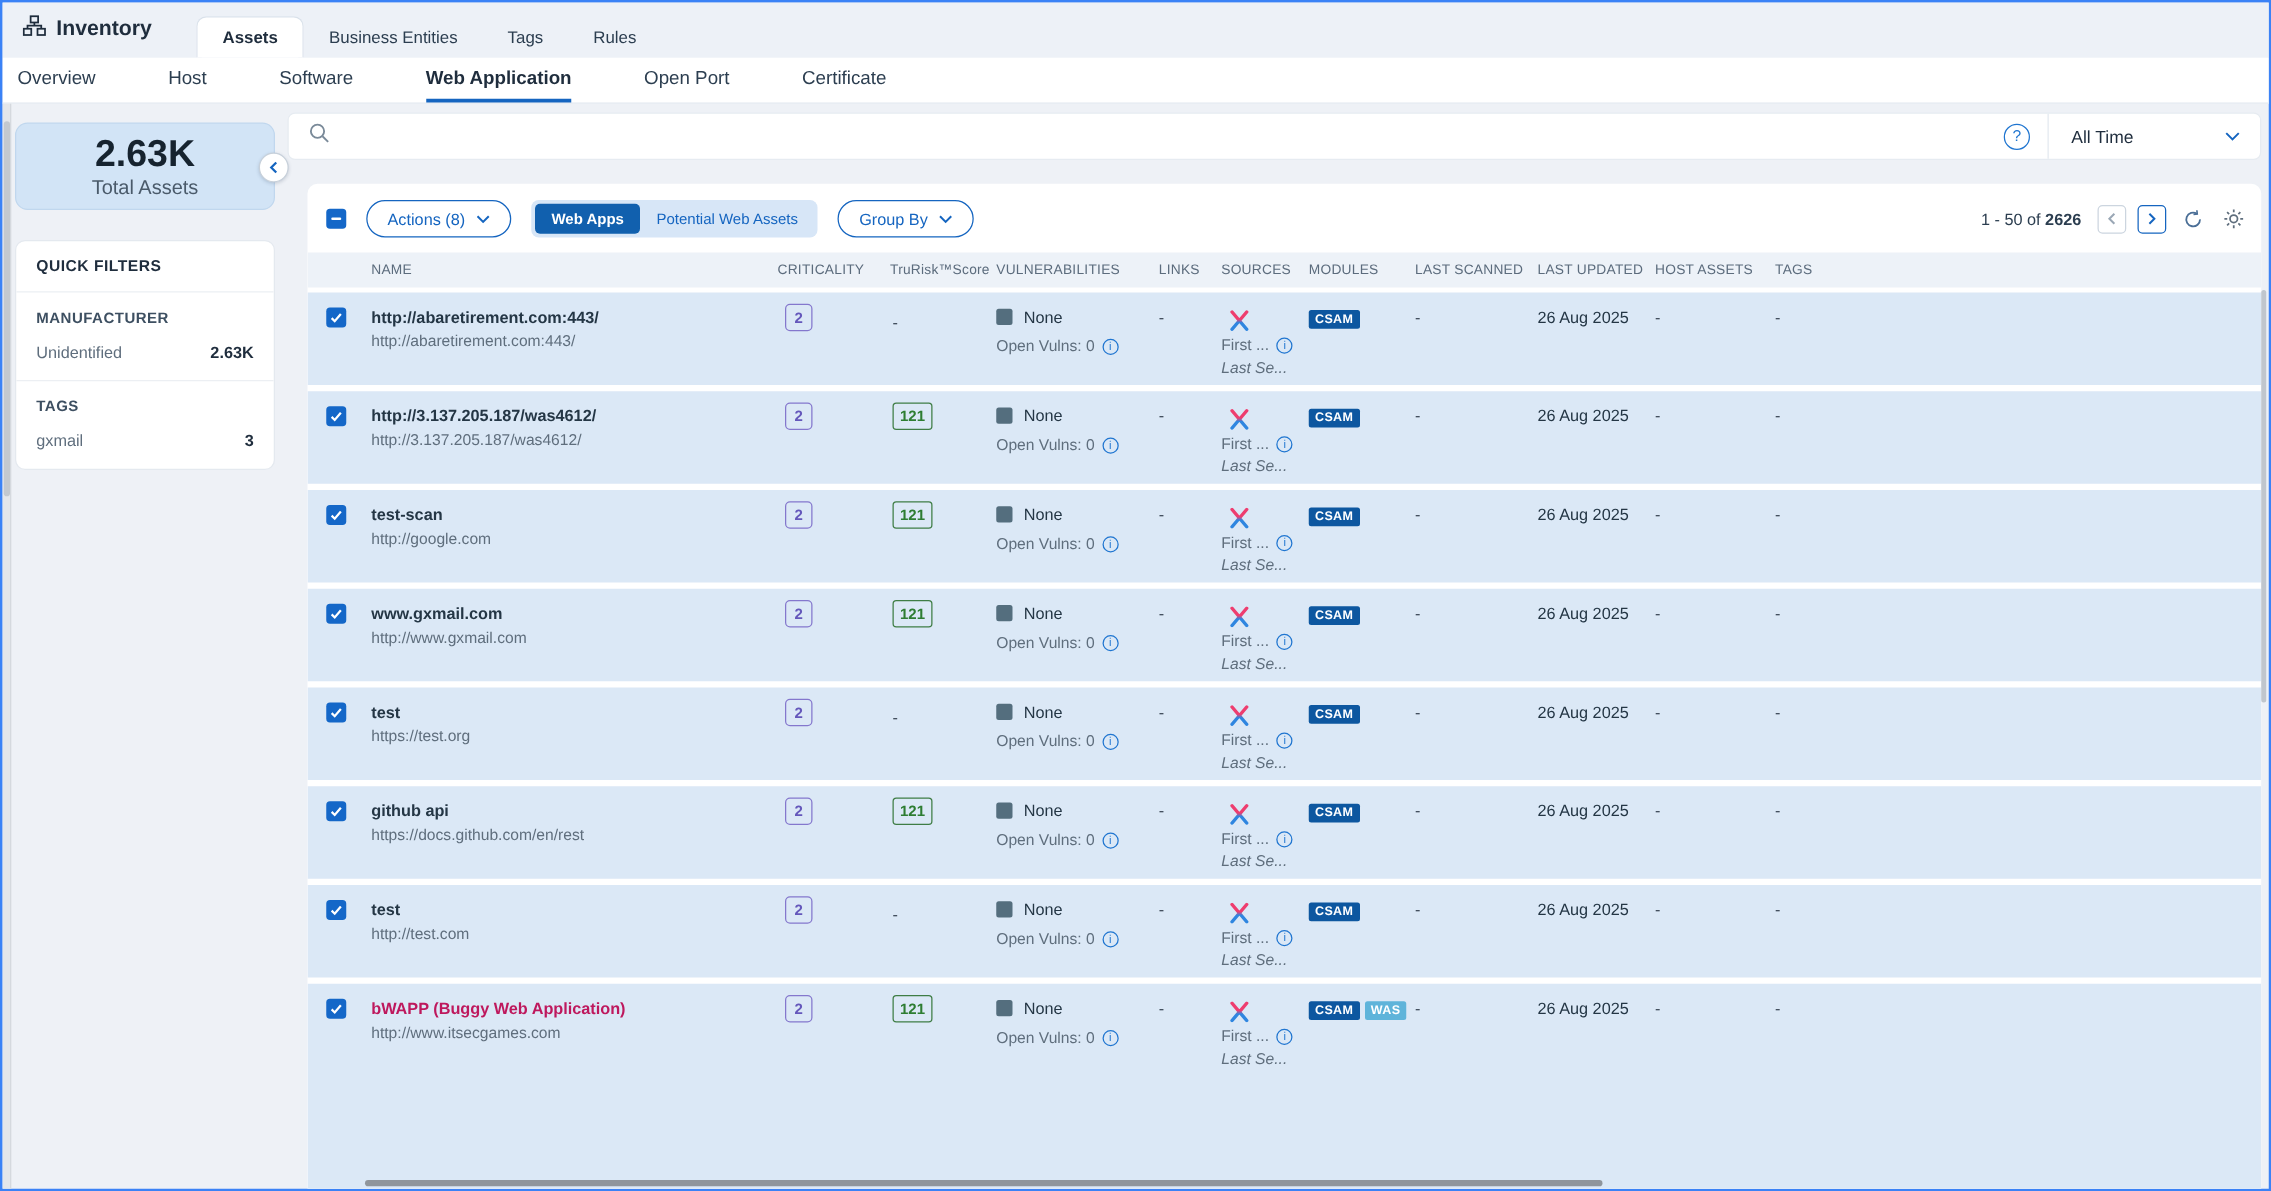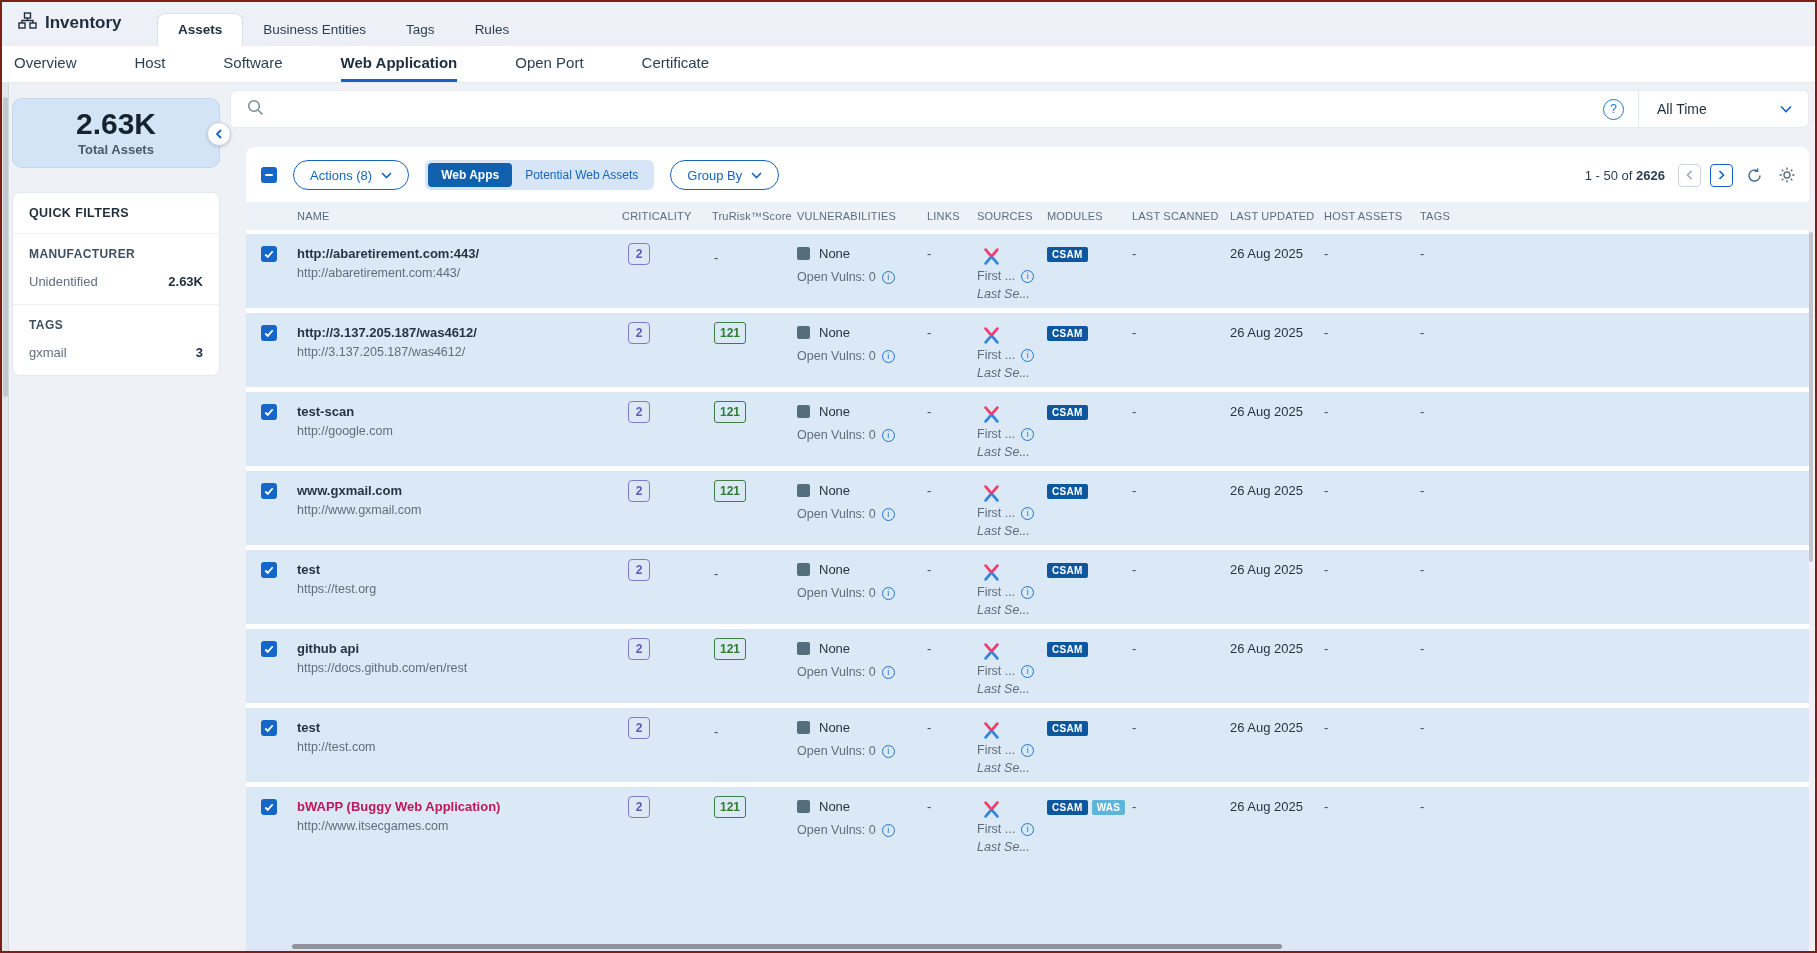--- a/index.html
+++ b/index.html
@@ -1,19 +1,19 @@
 <!DOCTYPE html>
 <html><head>
 <meta charset="utf-8">
 <style>
   * { box-sizing: border-box; margin: 0; padding: 0; }
   html,body { width:1817px; height:953px; overflow:hidden; }
   body { font-family:"Liberation Sans","DejaVu Sans",sans-serif; }
 
-  .frame { position:relative; width:1817px; height:953px; border:2px solid #7f1d1d;
+  .frame { position:relative; width:1817px; height:953px; border:2px solid #3b82f6;
            background:#eef1f6; overflow:hidden; }
 
   
   .topbar { position:relative; height:44px; background:#edf1f7; }
   .brand { position:absolute; left:16px; top:10px; display:flex; align-items:center; gap:8px; }
   .brand-title { font-size:17px; font-weight:bold; color:#1f2d3d; }
   .tabs { position:absolute; left:155px; bottom:0; display:flex; align-items:flex-end; }
   .tab { padding:8px 20px 9px; font-size:13.5px; color:#2c3e50; cursor:pointer; }
   .tab.active { background:#fff; border:1px solid #d9e1ea; border-bottom:none;
                 border-radius:8px 8px 0 0; font-weight:bold; color:#1f2d3d; }
@@ -29,21 +29,21 @@
   .left-rail { position:absolute; left:0; top:81px; bottom:0; width:7px;
                background:#e4e6ea; border-right:1px solid #d5d9de; }
   .left-rail-thumb { position:absolute; left:1px; top:14px; width:5px; height:300px;
                background:#c3c8cf; border-radius:3px; }
 
   
   .sidebar { position:absolute; left:10px; top:96px; width:208px; }
   .total-card { position:relative; background:#d2e4f6; border:1px solid #c0d7ee;
                 border-radius:10px; height:70px; text-align:center; padding-top:9px; }
   .total-num { font-size:30px; font-weight:bold; color:#16232f; line-height:32px; }
-  .total-label { font-size:13px; color:#4a5a6a; margin-top:2px;font-weight:bold; }
+  .total-label { font-size:16px; color:#4a5a6a; margin-top:2px; }
   .collapse-btn { position:absolute; right:-12px; top:23px; width:24px; height:24px;
                   background:#fff; border:1px solid #c7d0da; border-radius:50%;
                   display:flex; align-items:center; justify-content:center;
                   box-shadow:0 1px 3px rgba(40,60,90,.2); cursor:pointer; }
 
   .filters-card { margin-top:24px; background:#fff; border:1px solid #e4e9ef;
                   border-radius:8px; overflow:hidden; }
   .qf-title { padding:13px 16px; font-size:12.5px; font-weight:bold; color:#1f2d3d;
               letter-spacing:.4px; border-bottom:1px solid #eceff3; }
   .qf-section { border-bottom:1px solid #eceff3; }

